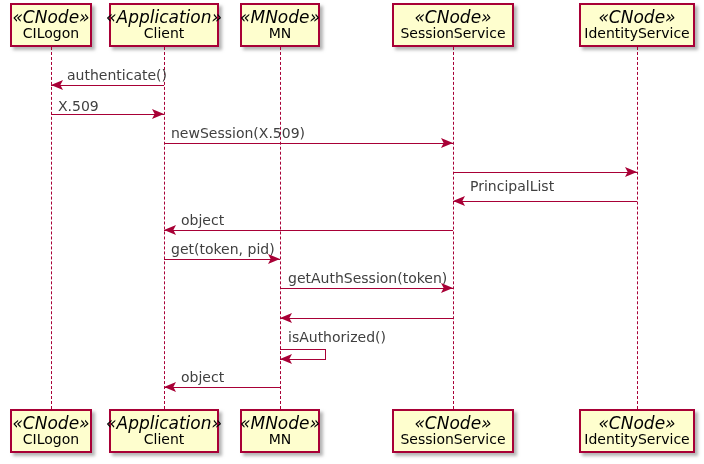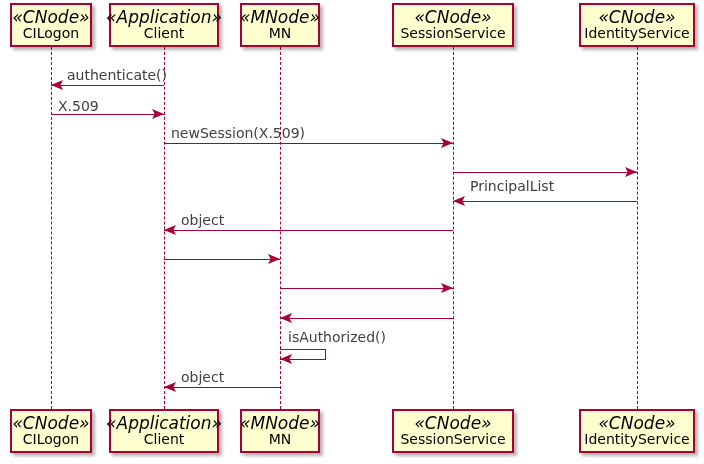--- a/index.html
+++ b/index.html
@@ -116,23 +116,25 @@
   <div class="head head-r" style="left:625px; top:167px;"></div>
 
   <span class="msg-label" style="left:470px; top:179px;">PrincipalList</span>
   <div class="msg-line" style="left:453px; top:201px; width:184px;"></div>
   <div class="head head-l" style="left:453px; top:196px;"></div>
 
   <span class="msg-label" style="left:181px; top:213px;">object</span>
   <div class="msg-line" style="left:164px; top:230px; width:289px;"></div>
   <div class="head head-l" style="left:164px; top:225px;"></div>
 
+  <span class="msg-label" style="left:171px; top:242px;">get(token, pid)</span>
   <div class="msg-line" style="left:164px; top:259px; width:116px;"></div>
   <div class="head head-r" style="left:268px; top:254px;"></div>
 
+  <span class="msg-label" style="left:288px; top:271px;">getAuthSession(token)</span>
   <div class="msg-line" style="left:280px; top:288px; width:173px;"></div>
   <div class="head head-r" style="left:441px; top:283px;"></div>
 
   <div class="msg-line" style="left:280px; top:318px; width:173px;"></div>
   <div class="head head-l" style="left:280px; top:313px;"></div>
 
   <span class="msg-label" style="left:288px; top:330px;">isAuthorized()</span>
   <div class="msg-line" style="left:280px; top:349px; width:46px;"></div>
   <div class="msg-vline" style="left:325px; top:349px; height:11px;"></div>
   <div class="msg-line" style="left:280px; top:359px; width:46px;"></div>

